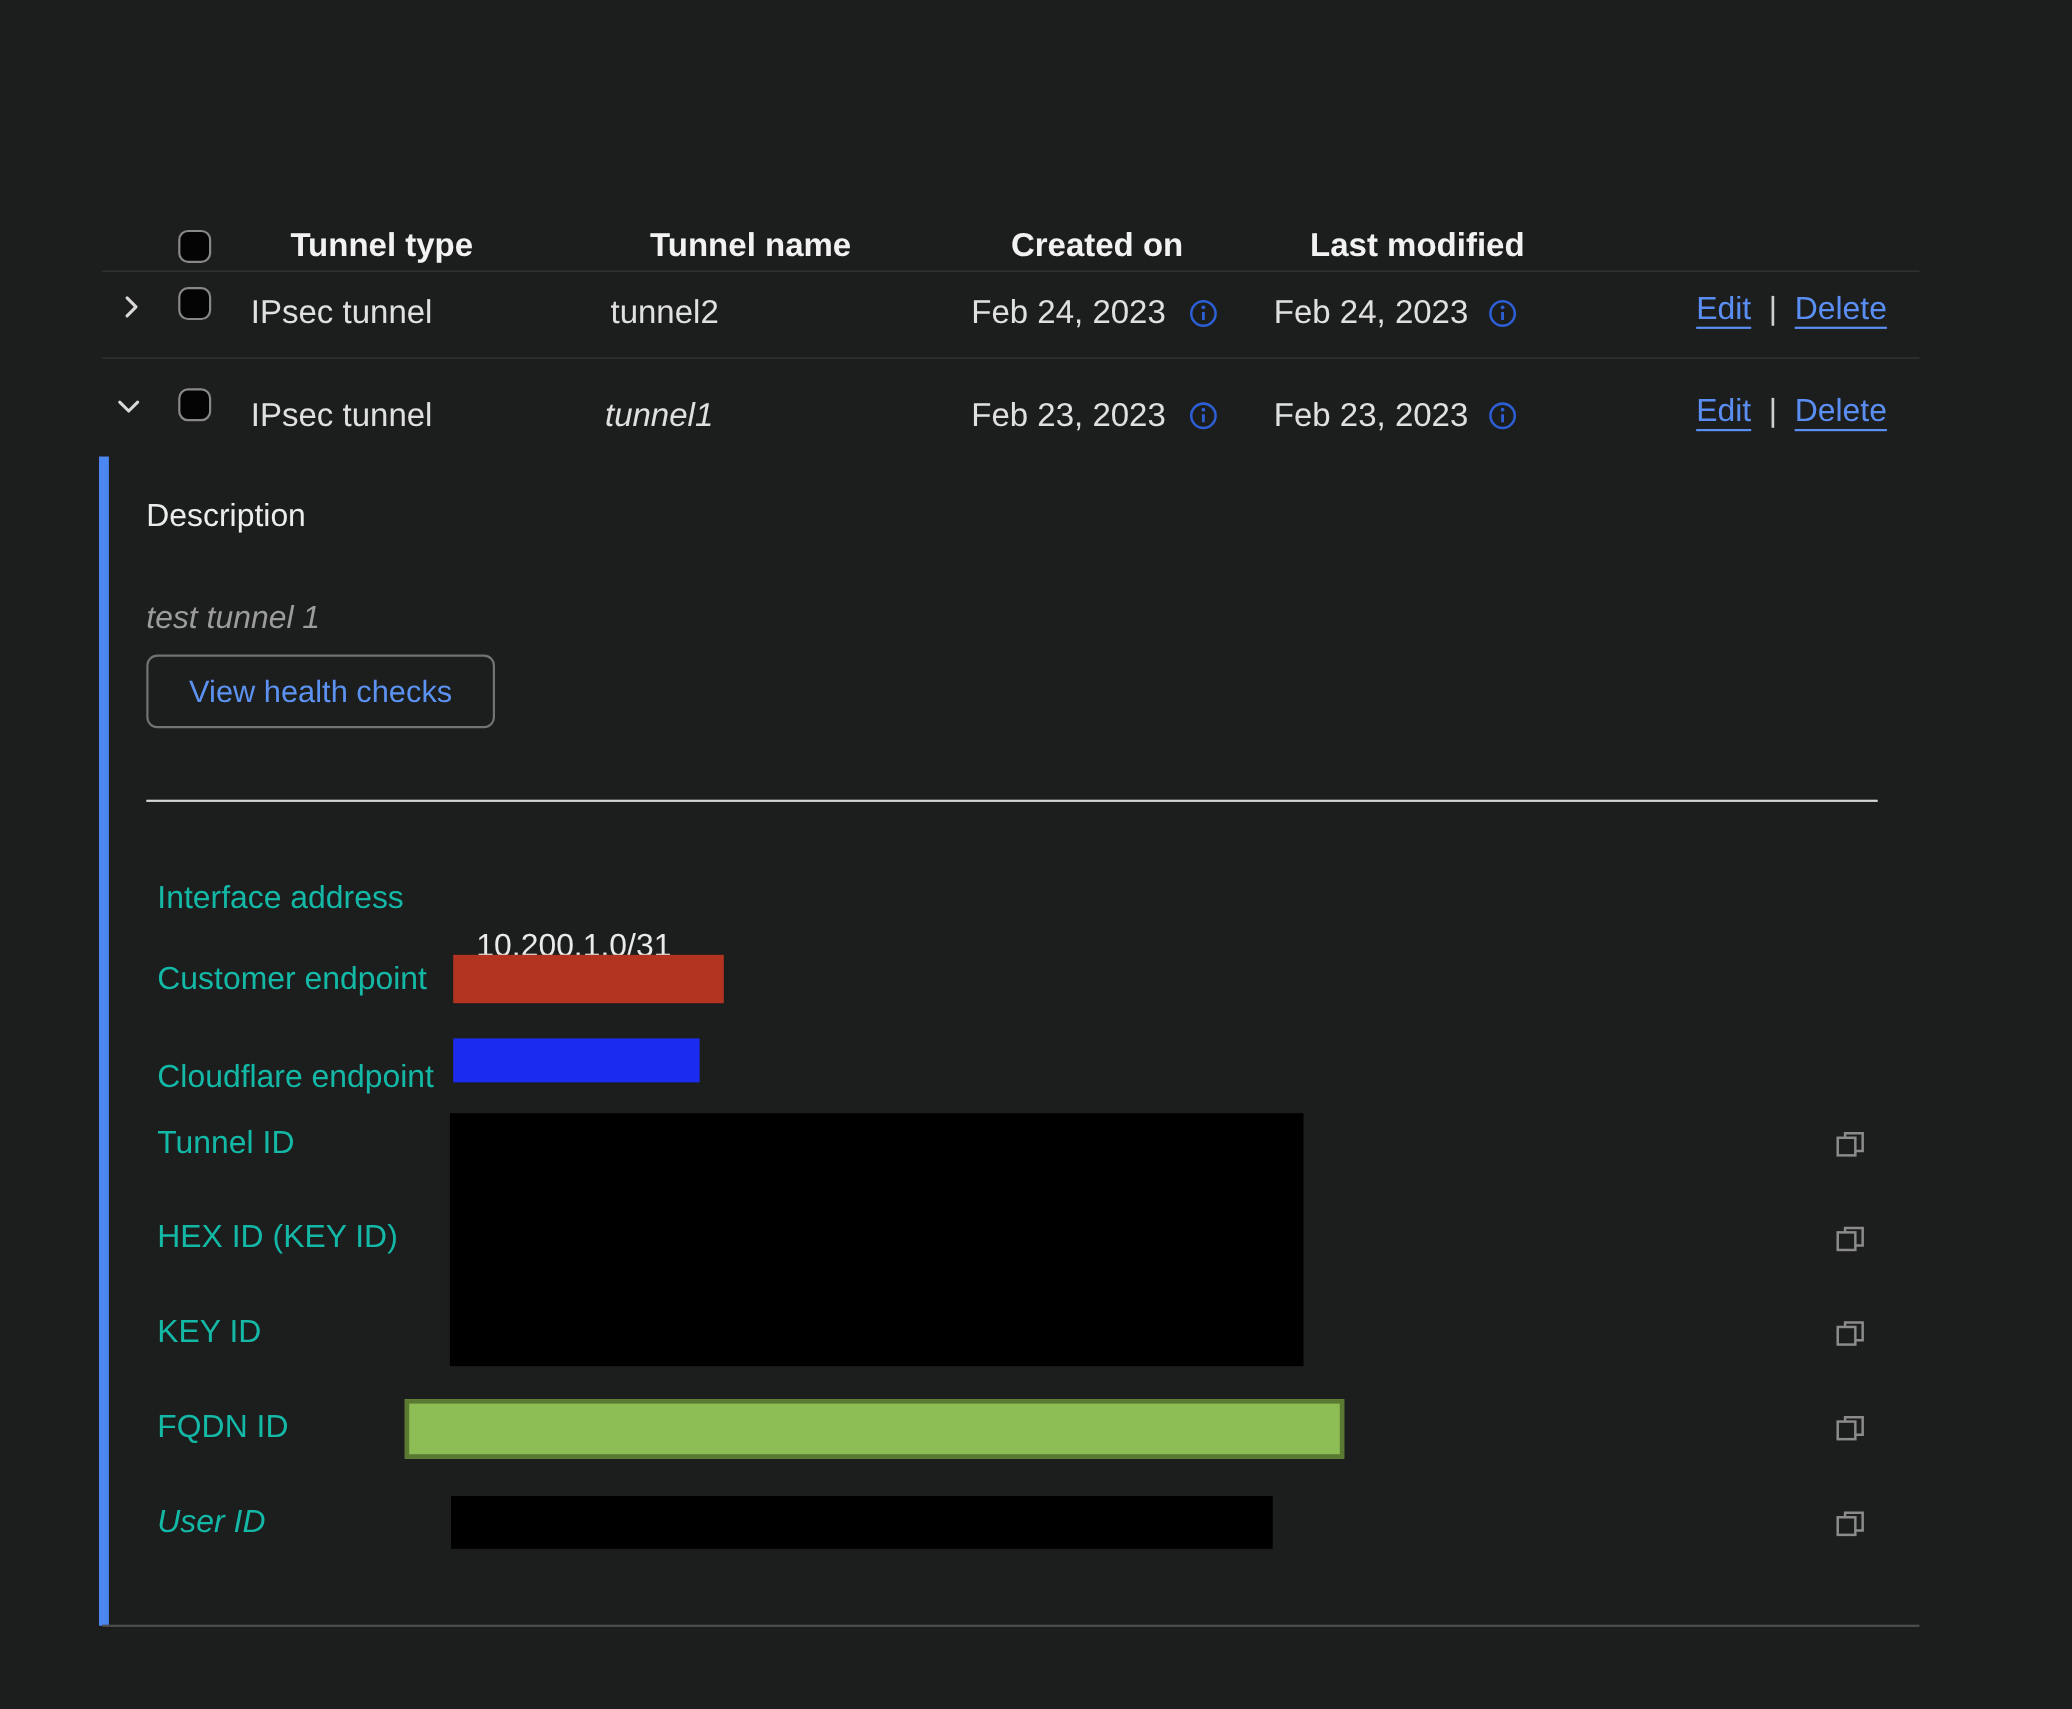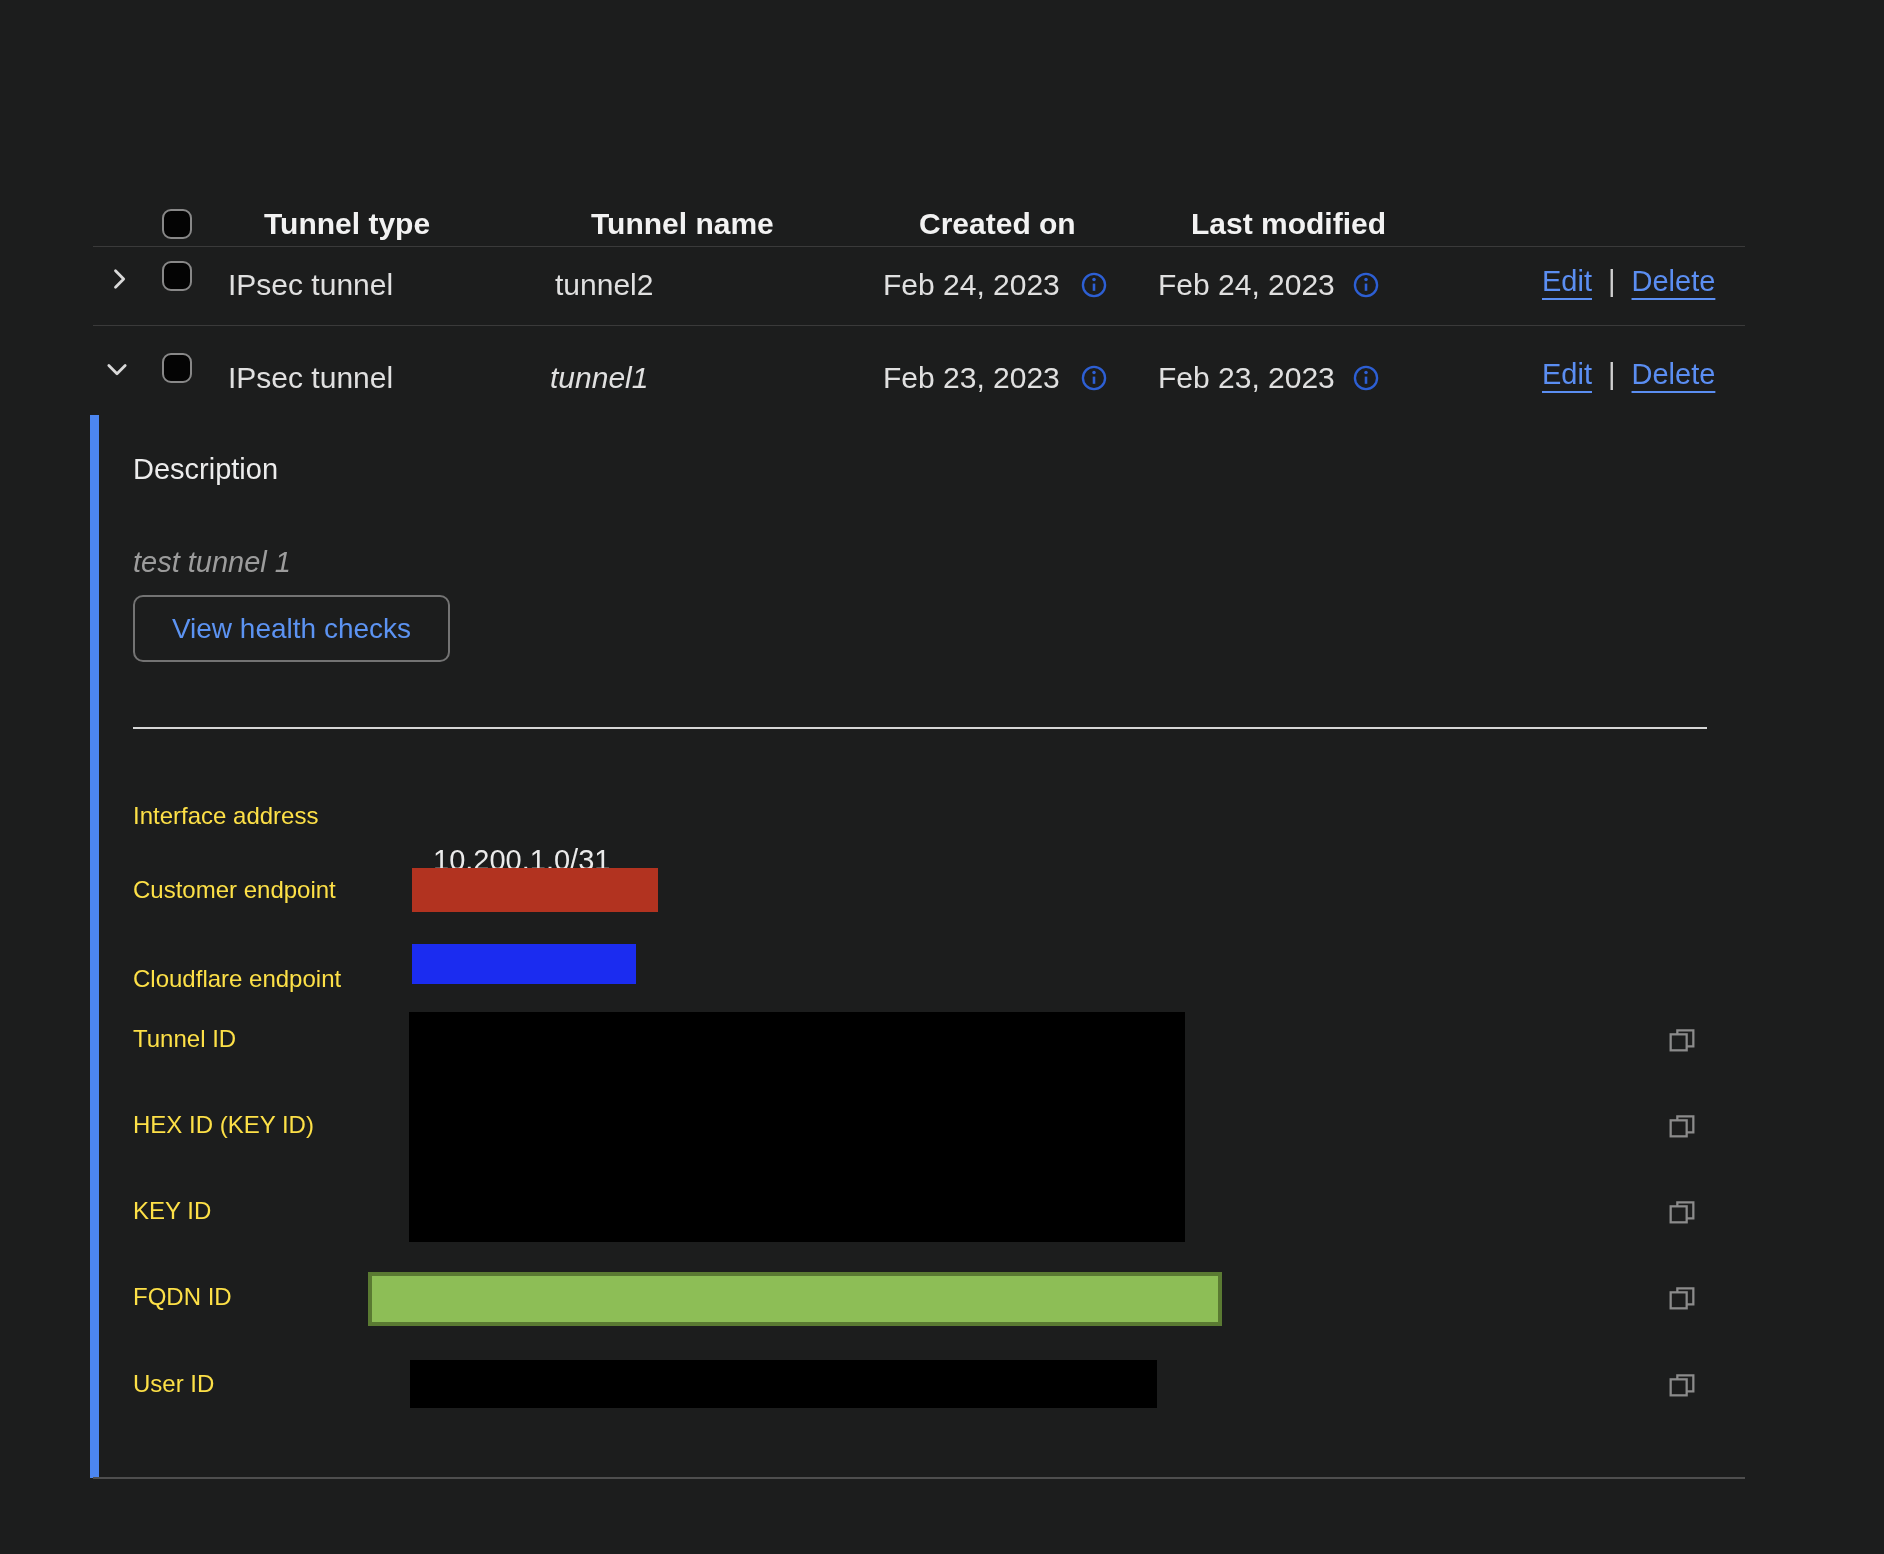--- a/index.html
+++ b/index.html
@@ -37,21 +37,21 @@
   .desc-label{left:133px;top:453px;color:#ececec;font-size:29px;font-weight:500;}
   .desc-value{left:133px;top:546px;color:#9c9c9c;font-size:29px;font-style:italic;}
   .health-btn{
     left:133px;top:595px;width:317px;height:67px;box-sizing:border-box;
     border:2px solid #737373;border-radius:10px;background:transparent;
     color:#5c93f2;font-size:28px;display:flex;align-items:center;justify-content:center;cursor:pointer;
   }
   .light-divider{left:133px;top:727px;width:1574px;height:2px;background:#d6d6d6;}
   .bottom-divider{left:93px;top:1477px;width:1652px;height:2px;background:#4e4e4e;}
 
-  .dlabel{left:133px;color:#fde047;font-size:24px;line-height:36px;}
+  .dlabel{left:143px;color:#14b8a6;font-size:29px;line-height:36px;}
   .dvalue{left:433px;color:#eaeaea;font-size:29px;line-height:36px;margin-top:44px;}
 
   .redact{box-sizing:border-box;}
   .redact-red{left:412px;top:868px;width:246px;height:44px;background:#b23320;}
   .redact-blue{left:412px;top:944px;width:224px;height:40px;background:#1b2cf0;}
   .redact-black-big{left:409px;top:1012px;width:776px;height:230px;background:#000;}
   .redact-green{left:368px;top:1272px;width:854px;height:54px;background:#8dbe56;border:4px solid #5a7a32;}
   .redact-black-user{left:410px;top:1360px;width:747px;height:48px;background:#000;}
 
   .copy{left:1666px;width:32px;height:32px;cursor:pointer;}
@@ -141,21 +141,21 @@
   <div class="abs redact redact-blue"></div>
 
   <div class="abs redact redact-black-big"></div>
   <div class="abs dlabel" style="top:1021px;">Tunnel ID</div>
   <div class="abs dlabel" style="top:1107px;">HEX ID (KEY ID)</div>
   <div class="abs dlabel" style="top:1193px;">KEY ID</div>
 
   <div class="abs dlabel" style="top:1279px;">FQDN ID</div>
   <div class="abs redact redact-green"></div>
 
-  <div class="abs dlabel" style="top:1366px;">User ID</div>
+  <div class="abs dlabel" style="top:1366px;font-style:italic;">User ID</div>
   <div class="abs redact redact-black-user"></div>
 
   <svg class="abs copy" style="top:1023px;" viewBox="0 0 24 24" fill="none" stroke="#8b8b8b" stroke-width="1.7">
       <path d="M8.5 8.4 V5.5 H20.5 V17.5 H15.7"></path>
       <rect x="3.5" y="8.5" width="12" height="12"></rect>
     </svg>
   <svg class="abs copy" style="top:1109px;" viewBox="0 0 24 24" fill="none" stroke="#8b8b8b" stroke-width="1.7">
       <path d="M8.5 8.4 V5.5 H20.5 V17.5 H15.7"></path>
       <rect x="3.5" y="8.5" width="12" height="12"></rect>
     </svg>

